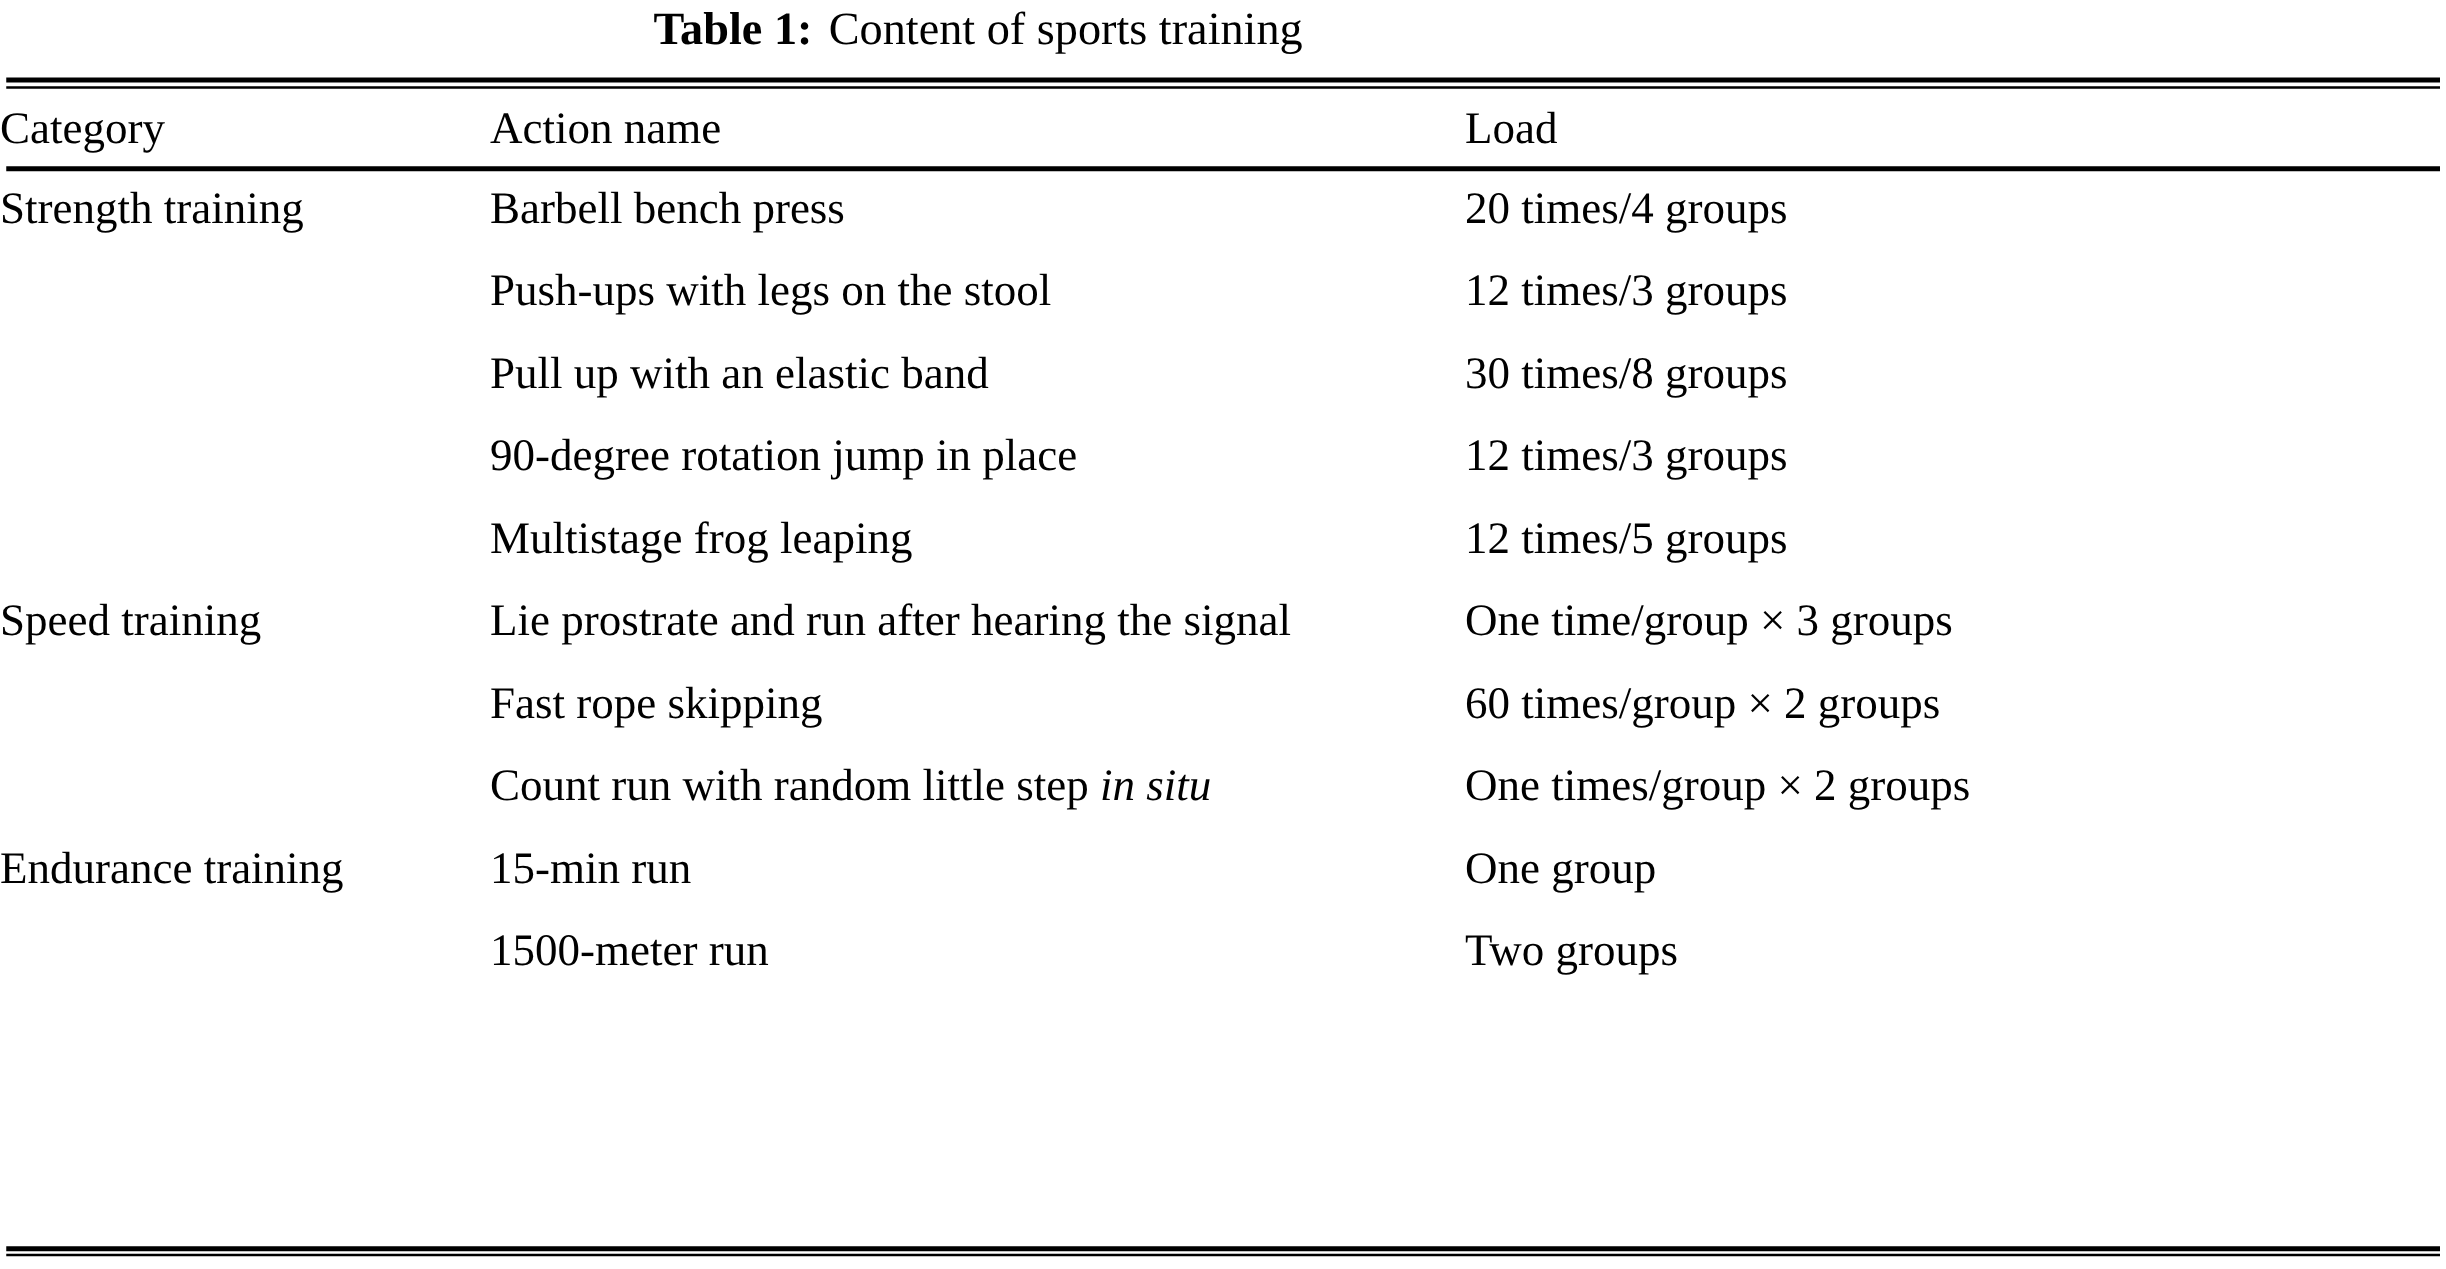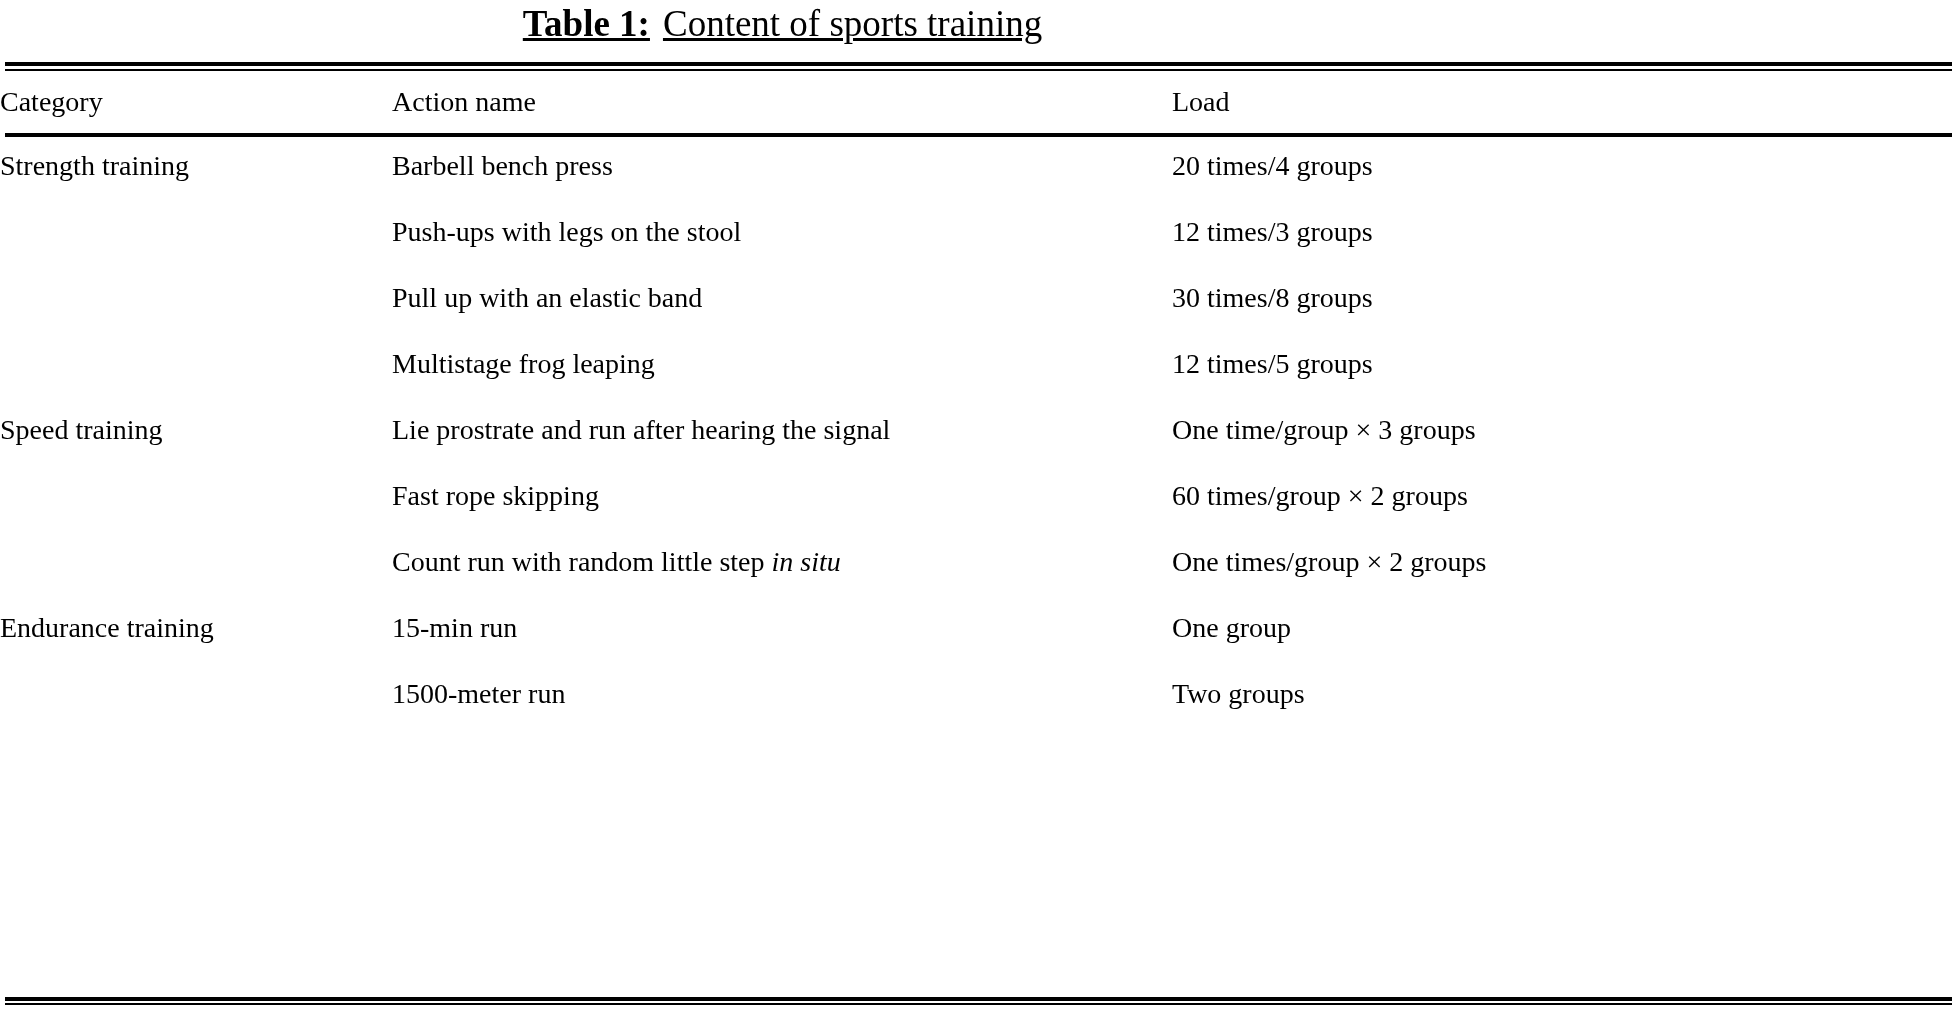--- a/index.html
+++ b/index.html
@@ -27,21 +27,20 @@
     top: 0px;
     left: 0;
     width: 1565px;
     height: 48px;
     display: flex;
     align-items: center;
     justify-content: center;
     font-size: 37px;
     line-height: 48px;
     white-space: nowrap;
-    text-decoration: underline;
   }
   .caption .cap-label {
     font-weight: bold;
     margin-right: 13px;
   }
   .caption .cap-text {
     font-weight: normal;
   }
 
   
@@ -68,21 +67,21 @@
   }
   .tbl col.c-cat  { width: 392px; }
   .tbl col.c-act  { width: 780px; }
   .tbl col.c-load { width: 785px; }
 
   .tbl th, .tbl td {
     padding: 0;
     margin: 0;
     vertical-align: middle;
     font-weight: normal;
-    font-size: 28px;
+    font-size: 36px;
     line-height: 62px;
     height: 62px;
     white-space: nowrap;
     text-align: left;
   }
   .tbl thead th {
     height: 62px;
     line-height: 62px;
   }
   .cell-cat  { padding-left: 22px; }
@@ -137,20 +136,25 @@
           <td class="cell-act">Push-ups with legs on the stool</td>
           <td class="cell-load">12 times/3 groups</td>
         </tr>
         <tr>
           <td class="cell-cat"></td>
           <td class="cell-act">Pull up with an elastic band</td>
           <td class="cell-load">30 times/8 groups</td>
         </tr>
         <tr>
           <td class="cell-cat"></td>
+          <td class="cell-act">90-degree rotation jump in place</td>
+          <td class="cell-load">12 times/3 groups</td>
+        </tr>
+        <tr>
+          <td class="cell-cat"></td>
           <td class="cell-act">Multistage frog leaping</td>
           <td class="cell-load">12 times/5 groups</td>
         </tr>
         <tr>
           <td class="cell-cat">Speed training</td>
           <td class="cell-act">Lie prostrate and run after hearing the signal</td>
           <td class="cell-load">One time/group × 3 groups</td>
         </tr>
         <tr>
           <td class="cell-cat"></td>

